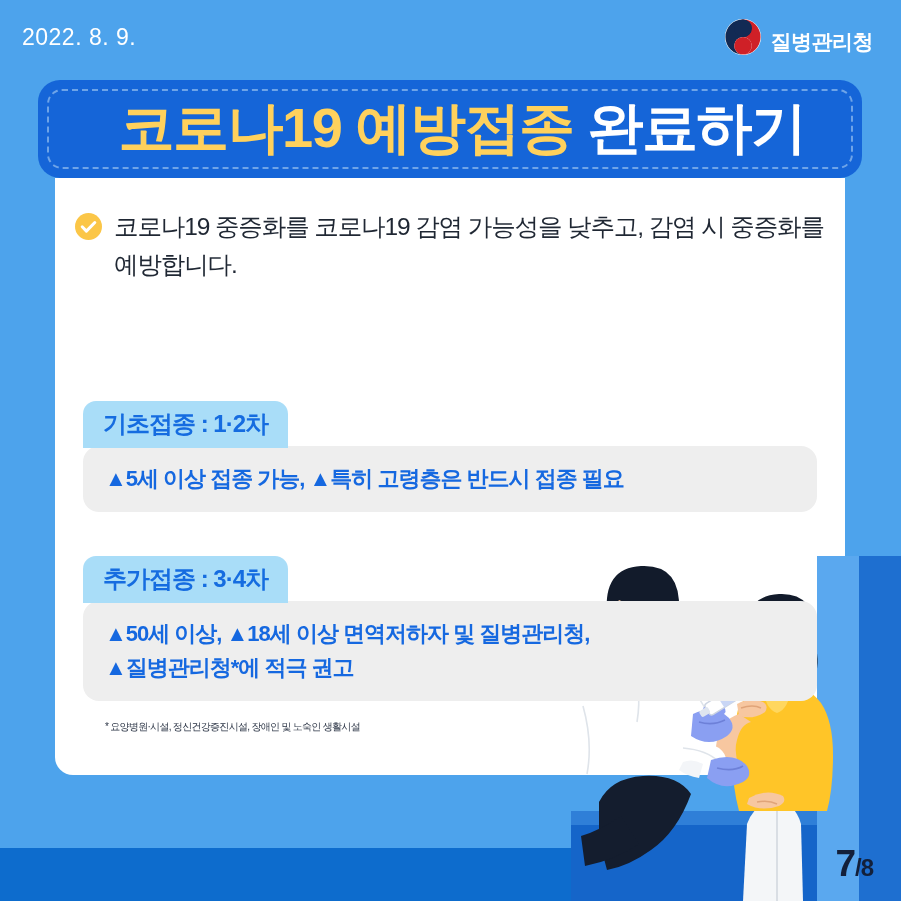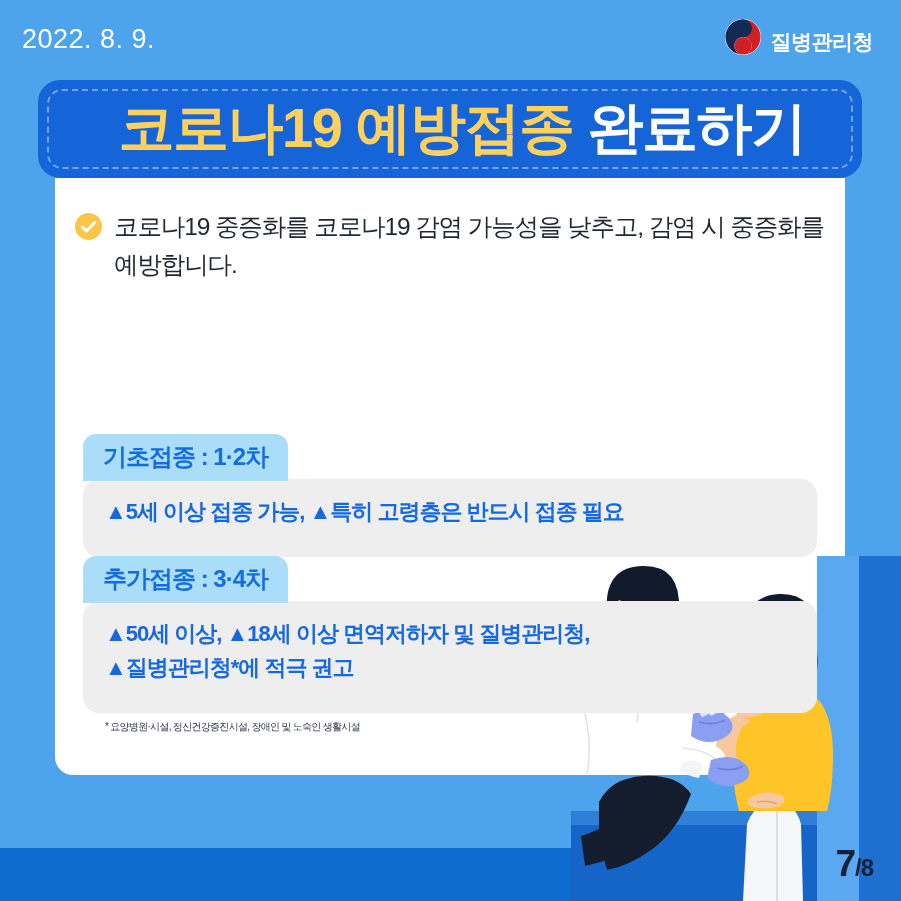--- a/index.html
+++ b/index.html
@@ -21,21 +21,21 @@
     position:absolute; left:0; top:848px; width:901px; height:53px;
     background:#0d6ccd;
   }
 
   
   .header {
     position:absolute; left:0; top:0; width:901px; height:72px;
   }
   .date-label {
     position:absolute; left:22px; top:24px;
-    font-size:27px; color:#ffffff; letter-spacing:.5px;
+    font-size:23px; color:#ffffff; letter-spacing:.5px;
     font-weight:400; white-space:nowrap;
   }
   .brand {
     position:absolute; right:28px; top:18px;
     display:flex; align-items:flex-end; gap:9px;
   }
   .brand-logo { width:38px; height:38px; display:block; }
   .brand-name {
     font-size:21px; color:#ffffff; font-weight:700;
     letter-spacing:-.5px; white-space:nowrap;
@@ -82,21 +82,21 @@
     color:#156ce0;
     font-size:24px; font-weight:800; letter-spacing:-1px;
     padding:7px 20px 8px 20px;
     border-radius:13px 13px 0 0;
     white-space:nowrap;
     position:relative; z-index:2;
   }
   .sec-body {
     background:#eeeeee;
     border-radius:16px;
-    padding:16px 22px 28px 22px;
+    padding:16px 22px 16px 22px;
     margin-top:-2px;
     position:relative; z-index:1;
   }
   .sec-line {
     font-size:22px; color:#1568e0; font-weight:600;
     letter-spacing:-1px; line-height:1.55; white-space:nowrap;
   }
 
   .footnote {
     position:absolute; left:50px; top:542px;
@@ -157,21 +157,21 @@
         <span class="check-icon">
           <svg viewBox="0 0 27 27" width="27" height="27">
             <circle cx="13.5" cy="13.5" r="13.5" fill="#fbc647"></circle>
             <path d="M7.2 13.8l4.2 4.3 8.4-8.6" stroke="#ffffff" stroke-width="3" fill="none" stroke-linecap="round" stroke-linejoin="round"></path>
           </svg>
         </span>
         <span class="bullet-text">코로나19 중증화를 코로나19 감염 가능성을 낮추고, 감염 시 중증화를 예방합니다.</span>
       </div>
     </div>
 
-    <div class="section" style="top:256px;">
+    <div class="section" style="top:223px;">
       <div class="sec-tab">기초접종 : 1·2차</div>
       <div class="sec-body">
         <div class="sec-line">▲5세 이상 접종 가능, ▲특히 고령층은 반드시 접종 필요</div>
       </div>
     </div>
 
     <div class="section" style="top:378px;">
       <div class="sec-tab">추가접종 : 3·4차</div>
       <div class="sec-body">
         <div class="sec-line">▲50세 이상, ▲18세 이상 면역저하자 및 질병관리청,</div>

